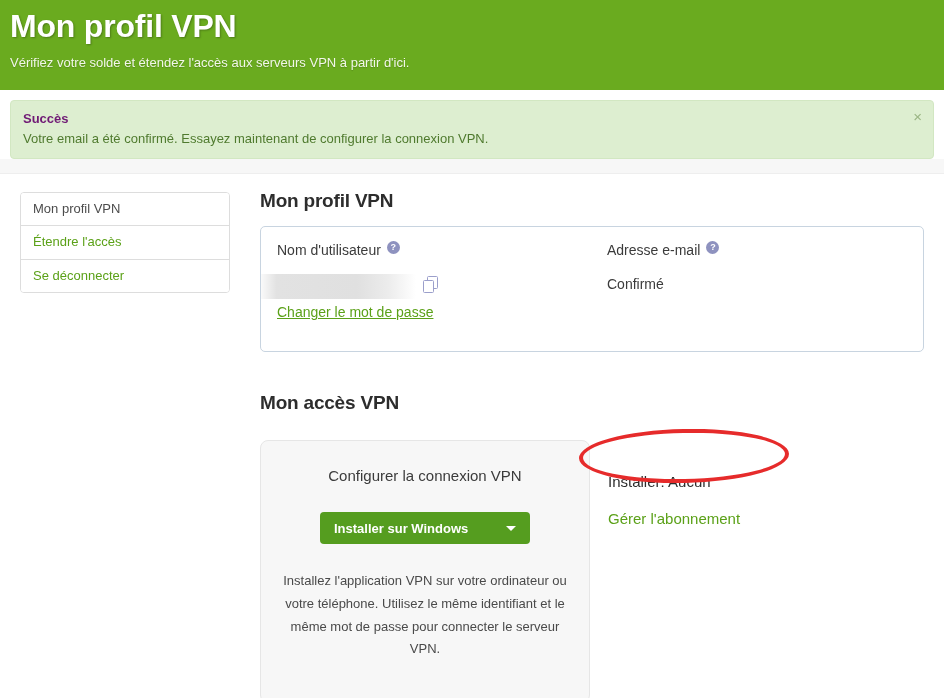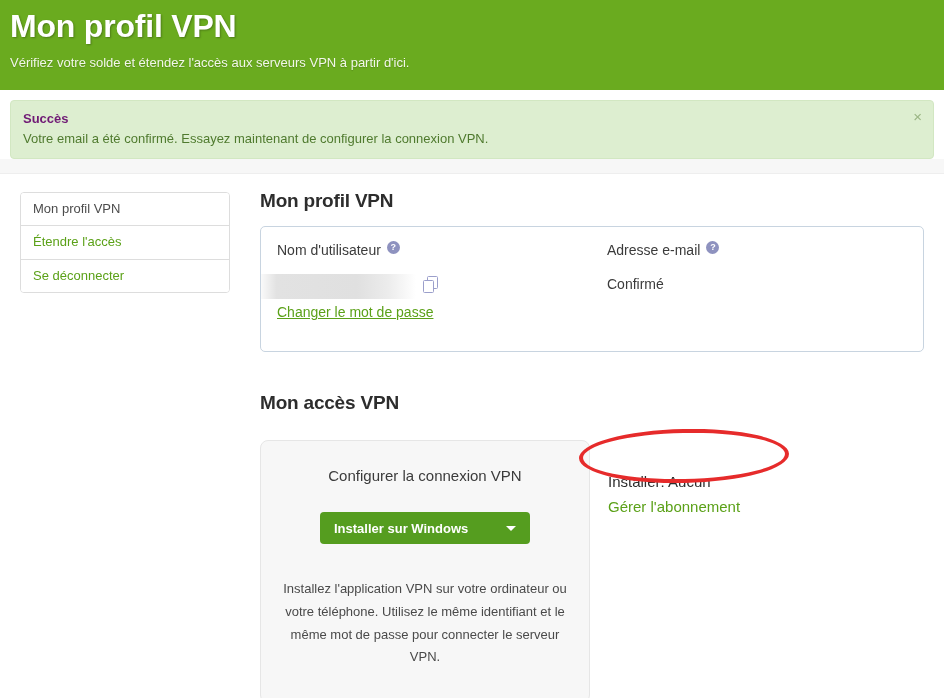--- a/index.html
+++ b/index.html
@@ -249,21 +249,21 @@
   }
   .install-btn .caret {
     width: 0; height: 0;
     border-left: 5px solid transparent;
     border-right: 5px solid transparent;
     border-top: 5px solid #ffffff;
     margin-left: 10px;
   }
   .install-btn .divider { flex: 1; }
   .vpn-desc {
-    margin-top: 34px;
+    margin-top: 26px;
     font-size: 13px;
     color: #4a4a4a;
     line-height: 1.75;
   }
 
   
   .sub-info {
     padding-left: 18px;
     padding-top: 12px;
     position: relative;
@@ -274,21 +274,21 @@
     white-space: nowrap;
   }
   .sub-plan {
     font-size: 15px;
     color: #2d2d2d;
     margin-top: 21px;
   }
   .sub-manage {
     font-size: 15px;
     color: #5ba118;
-    margin-top: 8px;
+    margin-top: 20px;
     cursor: pointer;
     display: inline-block;
   }
   .annotation-ellipse {
     position: absolute;
     left: -11px;
     top: -11px;
     width: 202px;
     height: 46px;
     border: 4px solid #e62b2b;

